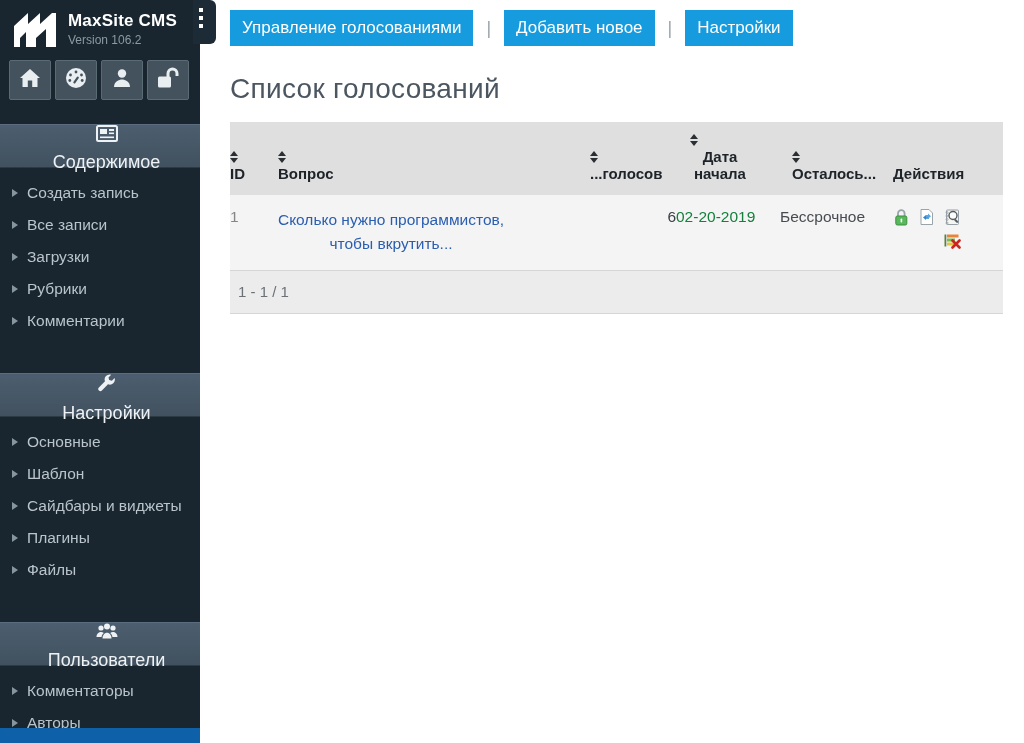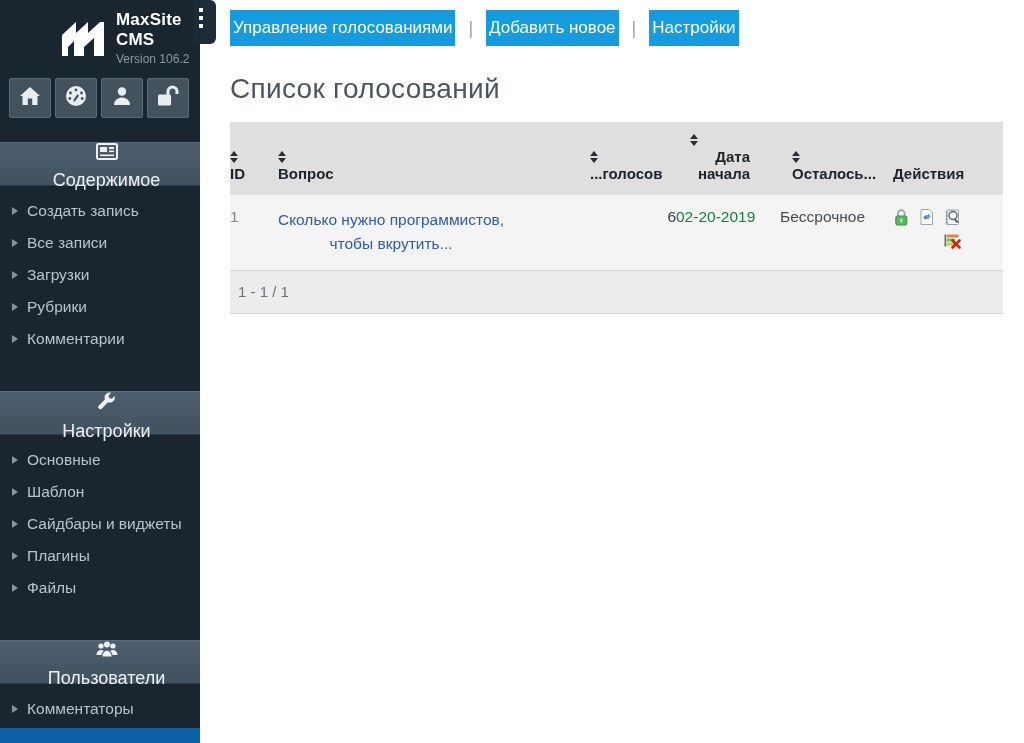--- a/index.html
+++ b/index.html
@@ -17,21 +17,20 @@
     min-width: 200px;
     height: 743px;
     background: #19262f;
     color: #b9c4cb;
   }
   .logo-row {
     display: flex;
     align-items: center;
     gap: 10px;
     padding: 10px 8px 8px 12px;
-    margin-left: 48px;
   }
   .logo-mark svg { display: block; }
   .logo-text .title { color: #ffffff; font-size: 17px; font-weight: 700; letter-spacing: .2px; }
   .logo-text .version { color: #8b9aa3; font-size: 12px; margin-top: 2px; }
 
   .dots-tab {
     position: absolute;
     left: 193px;
     top: 0;
     width: 23px;
@@ -111,38 +110,38 @@
   
   .main { flex: 1; padding: 10px 20px 0 30px; }
 
   .topbar { display: flex; align-items: center; gap: 13px; }
   .topbar-btn {
     background: #169bdf;
     color: #ffffff;
     border: none;
     font-family: "Liberation Sans", sans-serif;
     font-size: 17px;
-    padding: 8px 3px;
+    padding: 8px 12px;
     cursor: pointer;
   }
   .topbar-sep { color: #9aa4ab; font-size: 18px; }
 
   .page-title {
     margin: 27px 0 17px;
     font-size: 28px;
     font-weight: 400;
     color: #4c5660;
     letter-spacing: .3px;
   }
 
   table.votes { width: 773px; border-collapse: collapse; table-layout: fixed; }
   table.votes thead tr { background: #dfdfdf; }
   table.votes thead th {
     vertical-align: bottom;
-    text-align: right;
+    text-align: center;
     font-size: 15px;
     font-weight: 700;
     color: #1d2328;
     padding: 12px 0 13px 0;
     height: 64px;
     cursor: pointer;
   }
   .th-inner { display: flex; flex-direction: column; align-items: flex-start; }
   .sort-arrows { display: flex; flex-direction: column; gap: 2px; margin-bottom: 2px; }
   .sort-arrows .tri-up {

